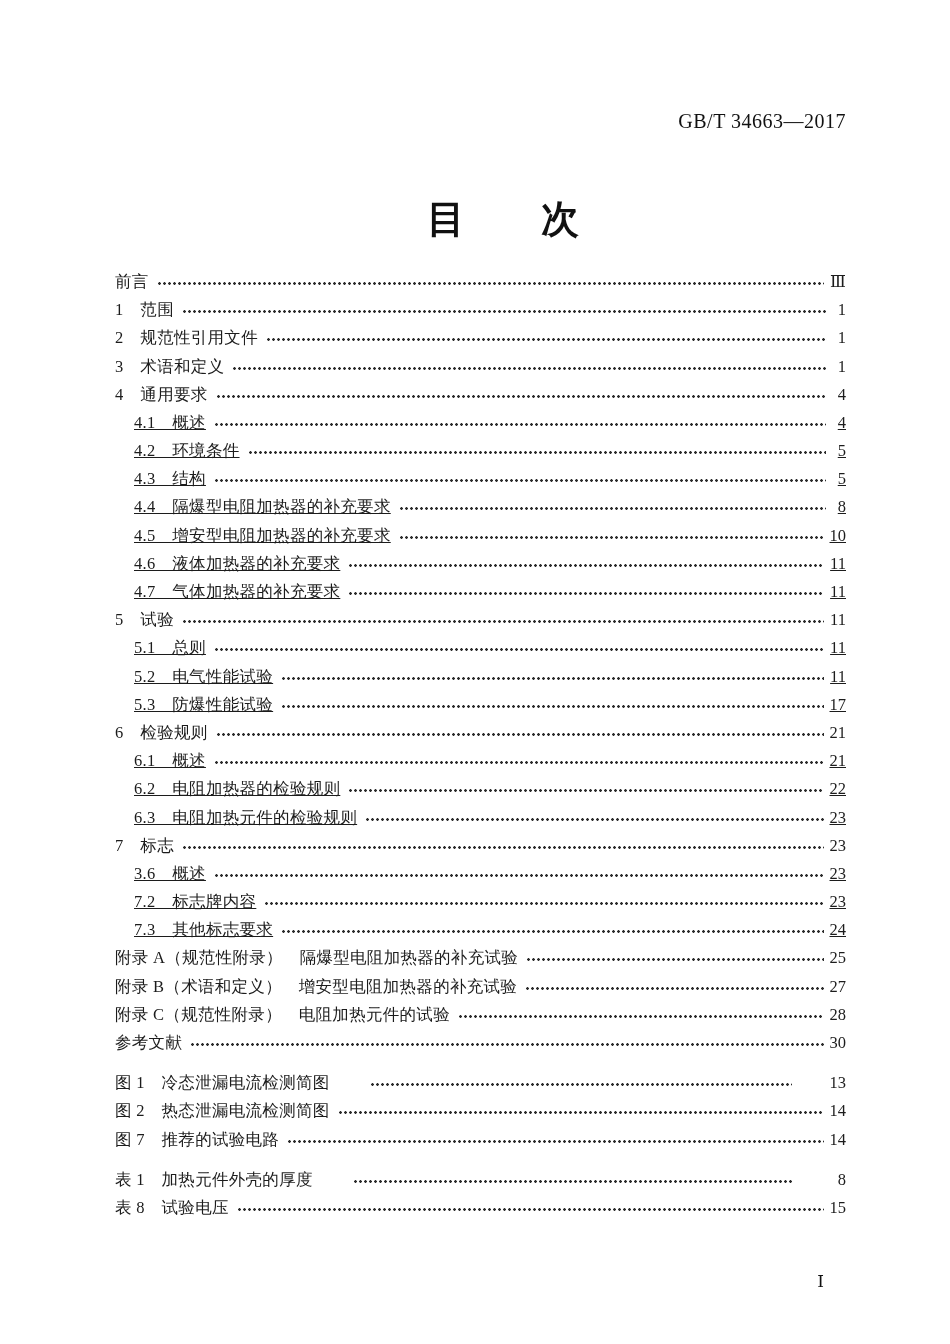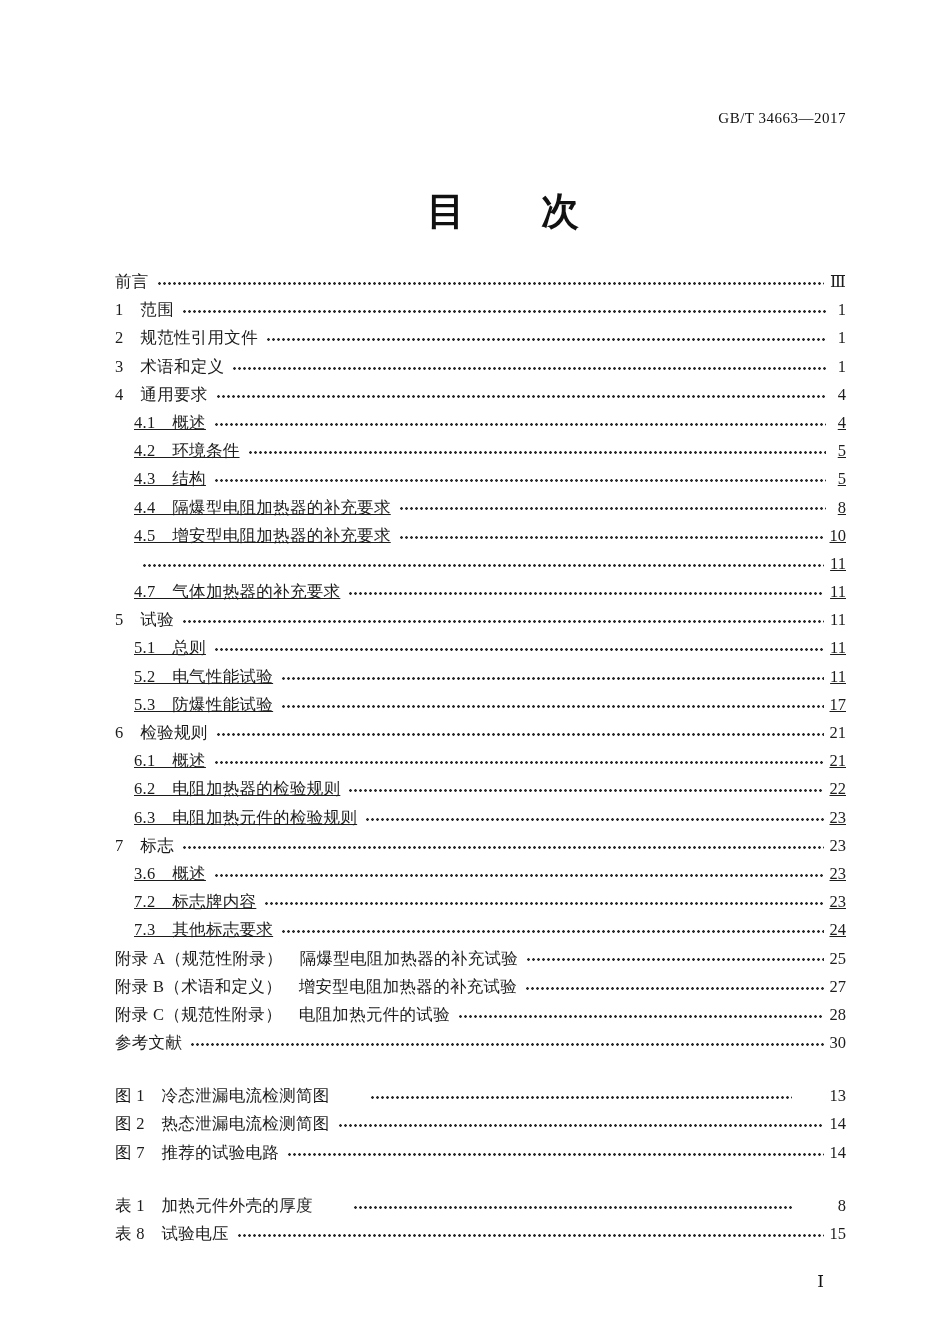--- a/index.html
+++ b/index.html
@@ -14,56 +14,56 @@
     background: #ffffff;
     font-family: "Liberation Serif", "DejaVu Serif", serif;
     color: #1c1c1c;
     box-sizing: border-box;
     overflow: hidden;
   }
   .doc-number {
     position: absolute;
     top: 110px;
     right: 104px;
-    font-size: 15px;
+    font-size: 20px;
     letter-spacing: 0.5px;
     color: #111;
   }
   .title {
     position: absolute;
     top: 186px;
     left: 12px;
     right: 0;
-    margin: 0;
+    margin: 8px;
     text-align: center;
     font-size: 38px;
     font-weight: bold;
     color: #111;
     padding-left: 44px;
   }
   .toc {
     position: absolute;
     top: 268px;
     left: 115px;
     right: 104px;
   }
   .toc-row {
     display: flex;
-    align-items: flex-start;
+    align-items: flex-end;
     height: 28.2px;
     font-size: 16.5px;
     line-height: 28.2px;
     white-space: nowrap;
   }
   .toc-row.indent {
     padding-left: 19px;
     text-decoration: underline;
   }
   .toc-row.gap {
-    margin-top: 25px;
+    margin-top: 12px;
     gap: 32px;
   }
   .toc-label {
     flex: 0 0 auto;
     letter-spacing: 0.3px;
   }
   .leader {
     flex: 1 1 auto;
     align-self: stretch;
     margin: 0 6px 0 8px;
@@ -148,20 +148,21 @@
     <span class="toc-page">8</span>
   </div>
 
   <div class="toc-row indent">
     <span class="toc-label">4.5　增安型电阻加热器的补充要求</span>
     <span class="leader"></span>
     <span class="toc-page">10</span>
   </div>
 
   <div class="toc-row indent">
+    <span class="toc-label">4.6　液体加热器的补充要求</span>
     <span class="leader"></span>
     <span class="toc-page">11</span>
   </div>
 
   <div class="toc-row indent">
     <span class="toc-label">4.7　气体加热器的补充要求</span>
     <span class="leader"></span>
     <span class="toc-page">11</span>
   </div>
 

